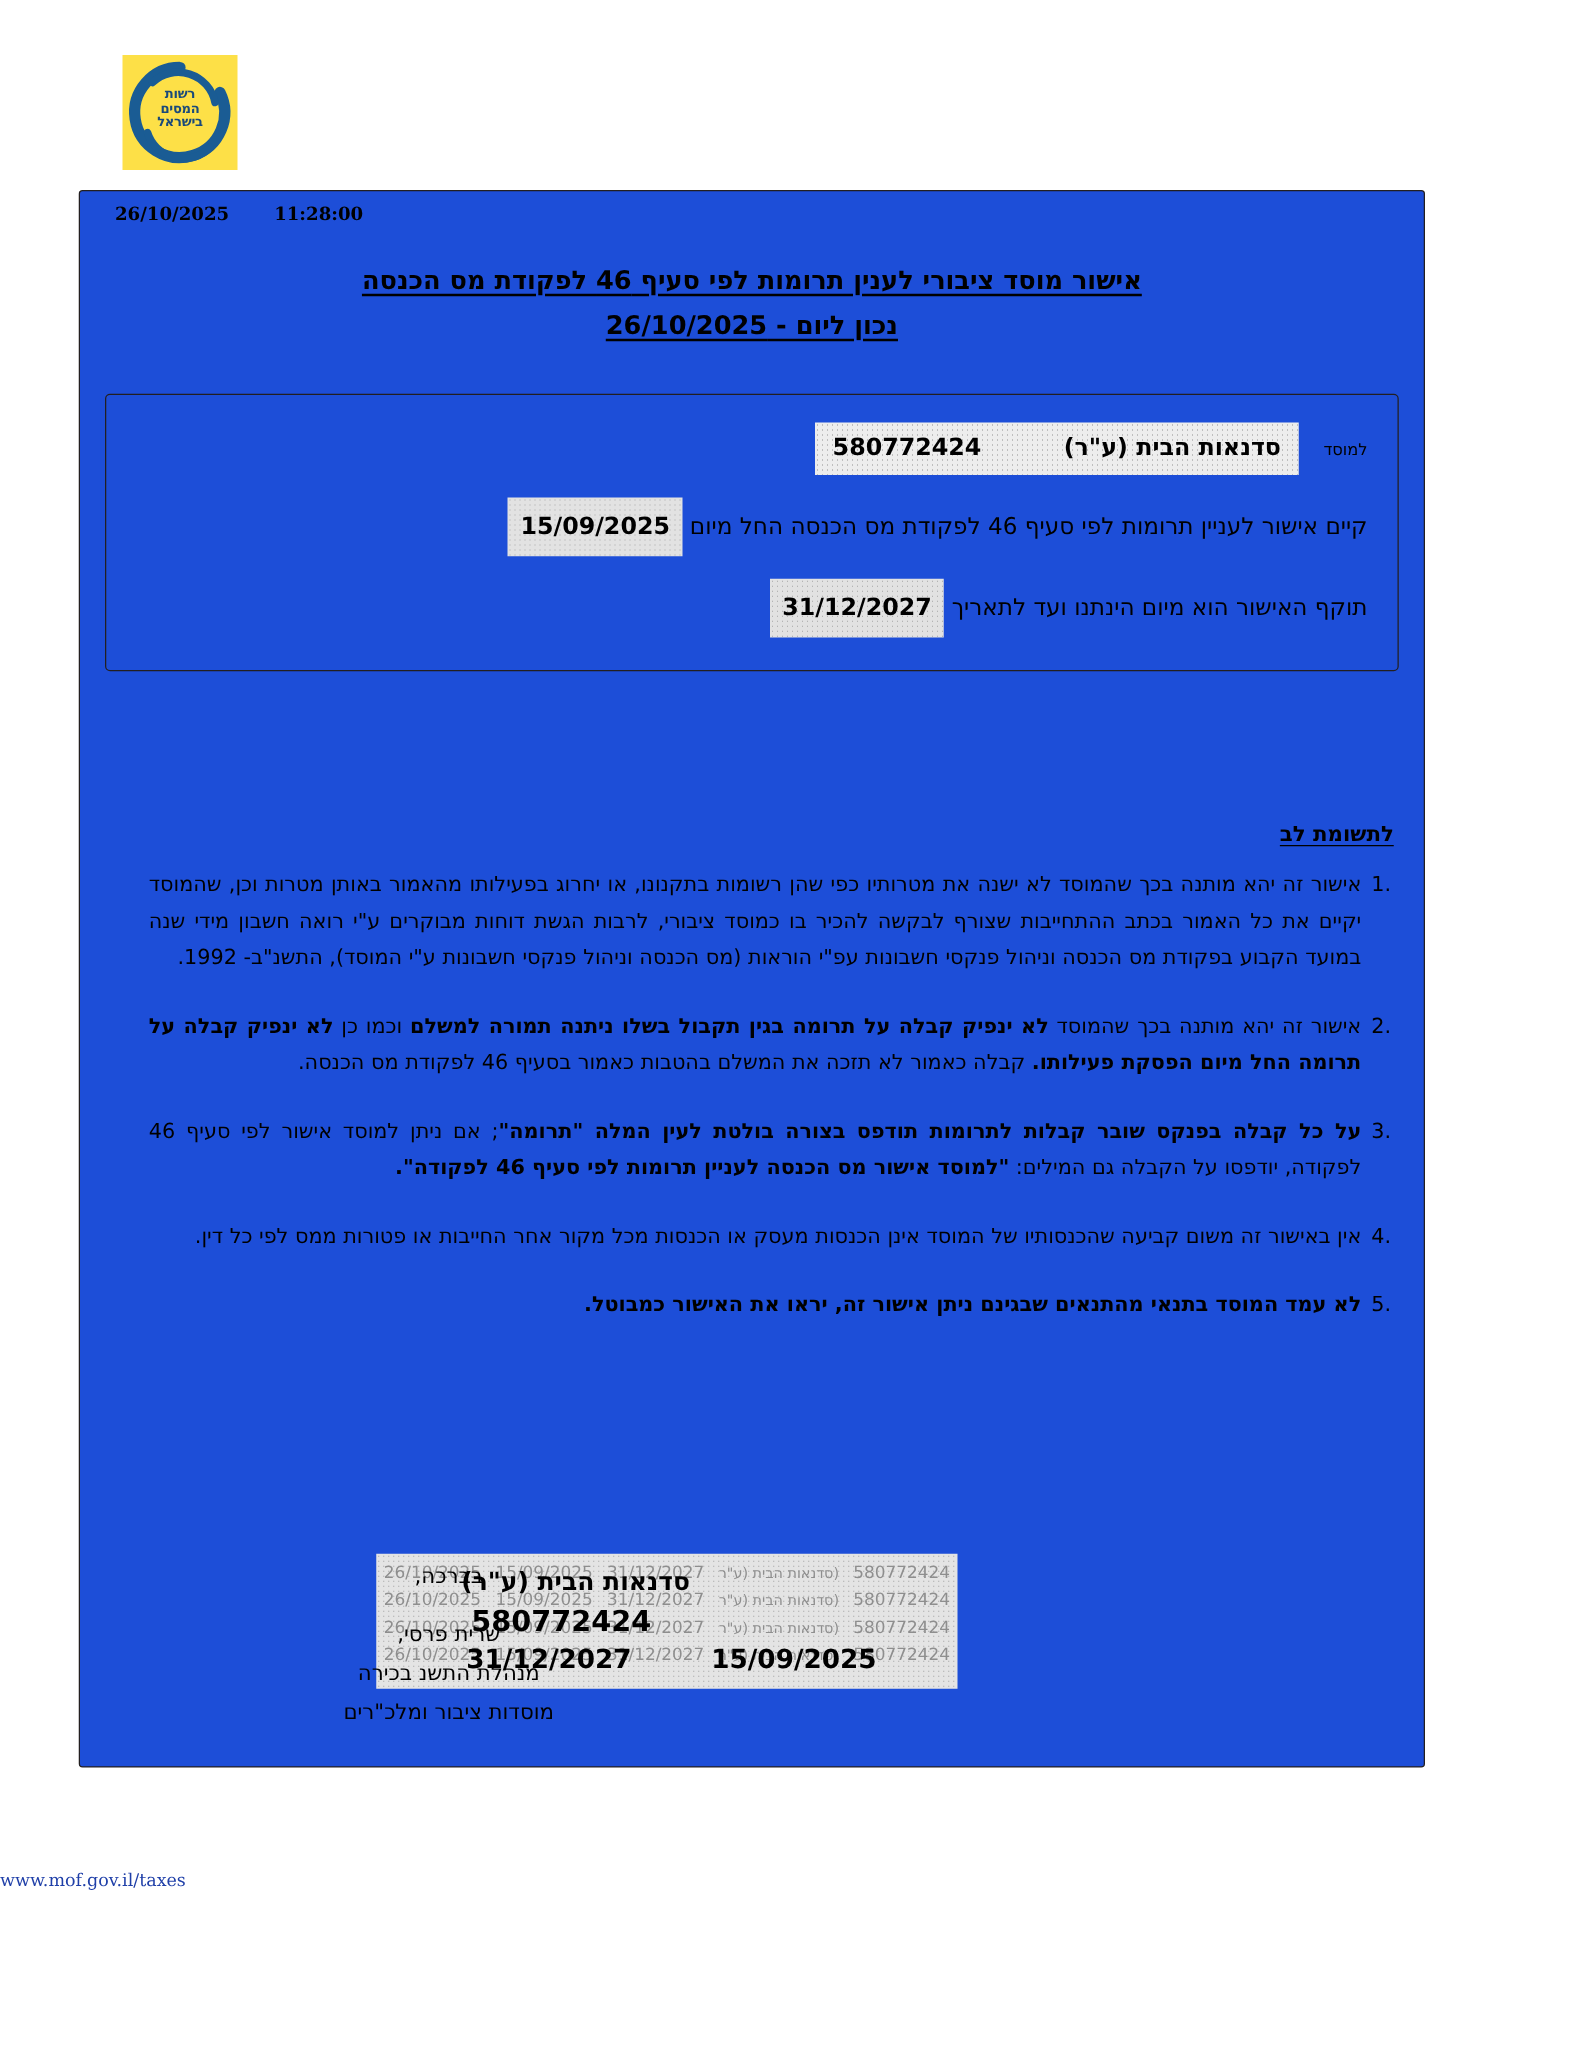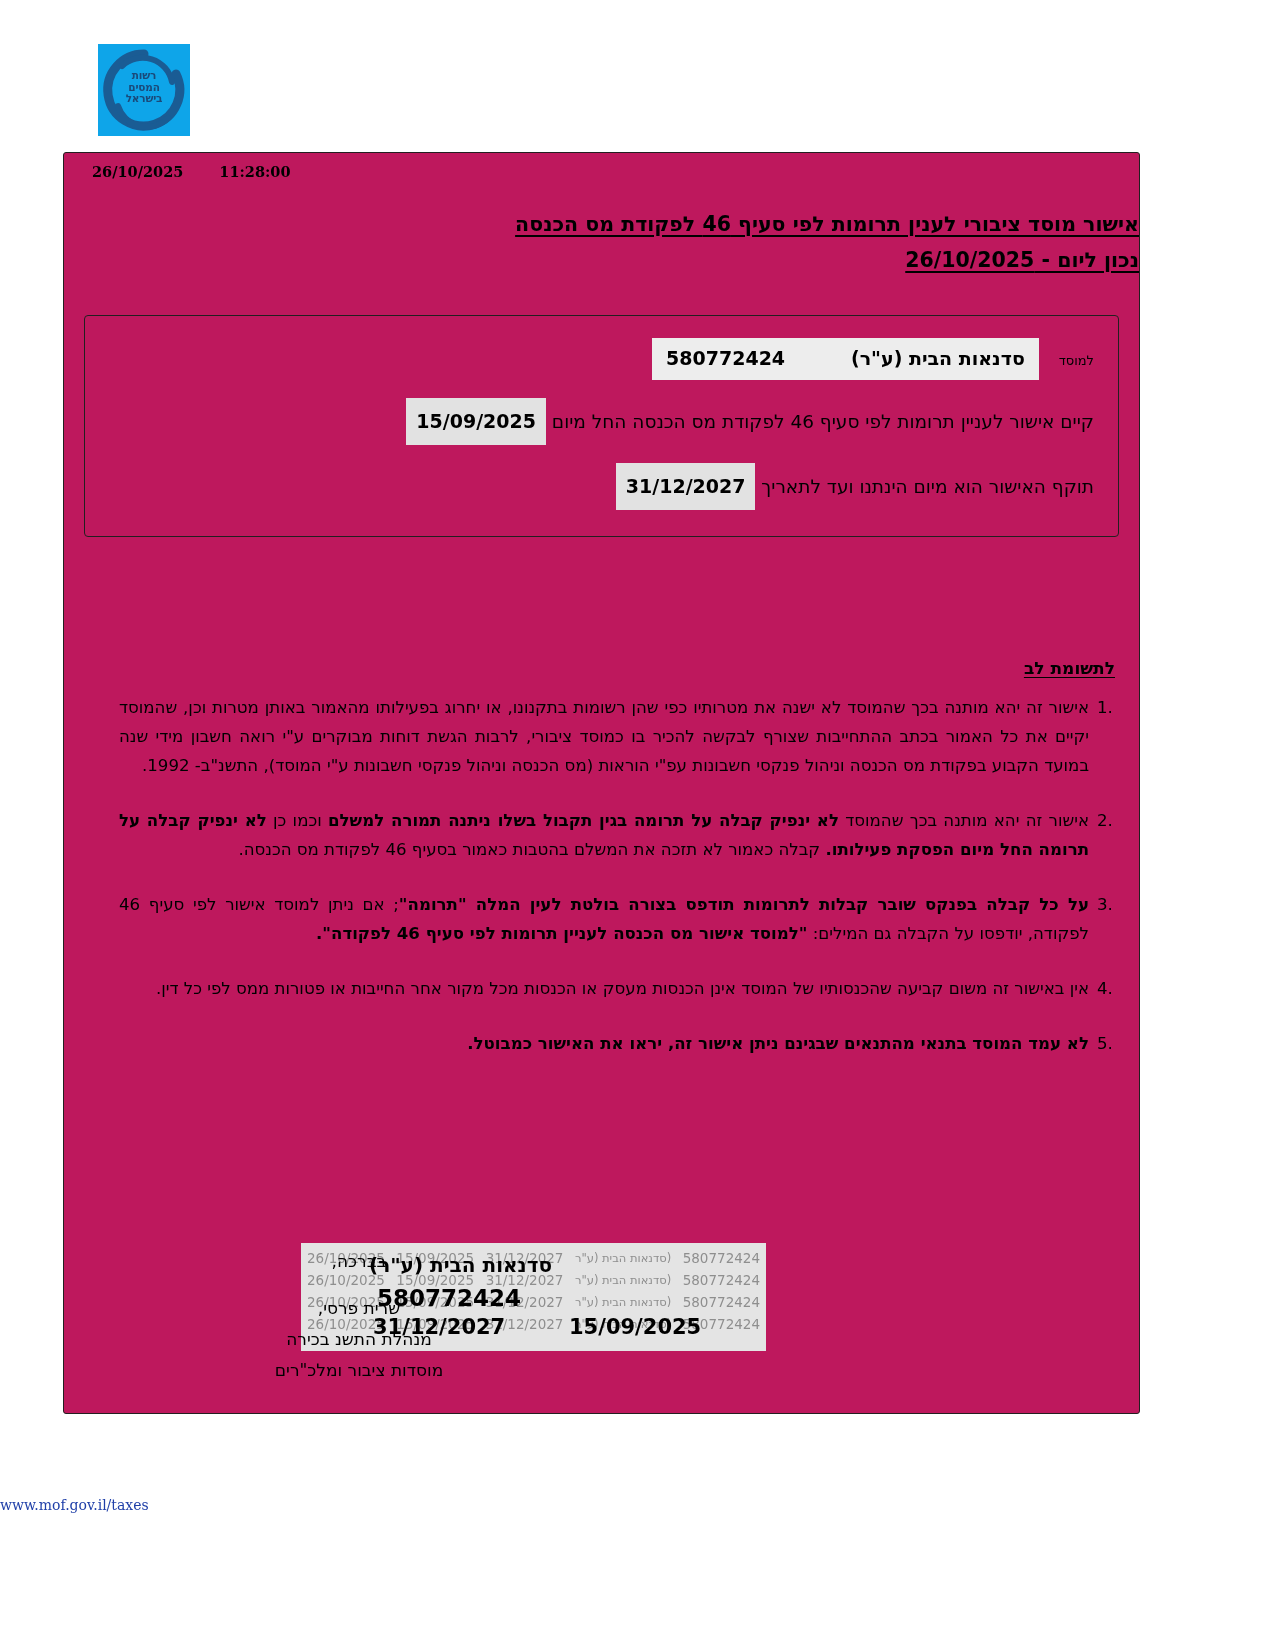--- a/index.html
+++ b/index.html
@@ -17,21 +17,21 @@
   }
 
   
   .logo-wrap {
     position: absolute;
     left: 98px; top: 44px;
     width: 92px; height: 92px;
   }
   .logo-box {
     width: 92px; height: 92px;
-    background: #0ea5e9;
+    background: #fde047;
     position: relative;
   }
   .logo-svg { display: block; }
   .logo-text {
     position: absolute;
     left: 0; right: 0;
     top: 26px;
     text-align: center;
     font-family: "DejaVu Sans", sans-serif;
     font-size: 10.5px;
@@ -41,41 +41,42 @@
     letter-spacing: -0.2px;
   }
 
   
   .page-frame {
     position: absolute;
     left: 63px; top: 152px;
     width: 1077px; height: 1262px;
     border: 1.4px solid #231f20;
     border-radius: 3px;
-    background: #be185d;
+    background: #1d4ed8;
   }
 
   
   .meta-row {
     position: absolute;
     left: 28px; top: 10px;
     direction: ltr;
     font-family: "DejaVu Serif", "Liberation Serif", serif;
     font-weight: bold;
     font-size: 14.5px;
     color: #000;
     display: flex;
     gap: 36px;
   }
 
   
   .title-block {
     position: absolute;
     left: 0; right: 0;
     top: 54px;
+    text-align: center;
     direction: rtl;
   }
   .title-line {
     font-size: 20.5px;
     font-weight: bold;
     line-height: 34px;
     text-decoration: underline;
     text-underline-offset: 4px;
     display: inline-block;
   }

